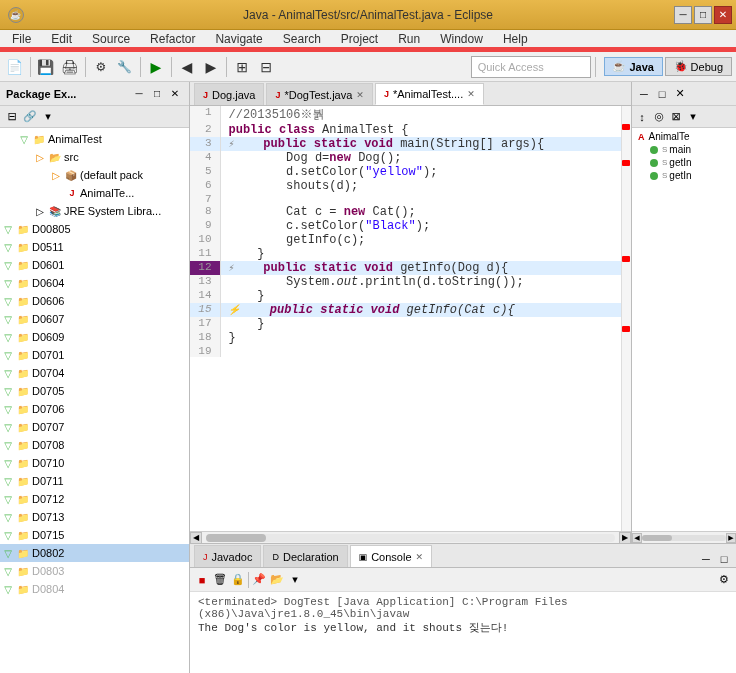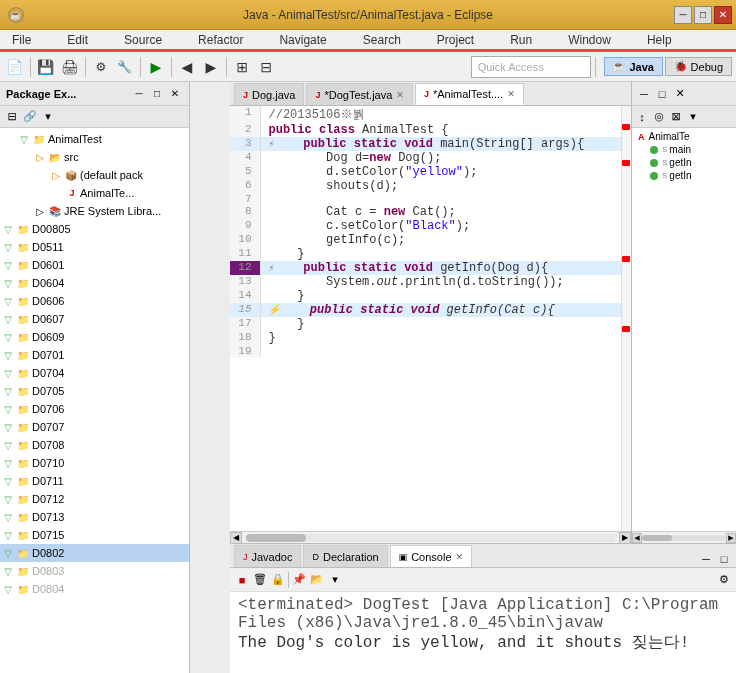--- a/index.html
+++ b/index.html
@@ -46,23 +46,23 @@
       display: flex; align-items: center; justify-content: center;
       font-size: 9px;
     }
 
     
     .menu-bar {
       background: #F0F0F0;
       height: 22px;
       display: flex;
       align-items: center;
-      border-bottom: 3px solid #ef4444;
+      border-bottom: 5px solid #ef4444;
       padding: 0 4px;
-      gap: 20px;
+      gap: 4px;
     }
     .menu-item {
       padding: 2px 8px;
       font-size: 12px;
       cursor: pointer;
       color: #333;
     }
 
     
     .toolbar {
@@ -107,21 +107,20 @@
       font-size: 11px;
       cursor: pointer;
       display: flex; align-items: center; gap: 3px;
     }
     .perspective-btn.active { background: #c8ddf5; border-color: #7aacdc; font-weight: bold; }
 
     
     .main-layout {
       display: flex;
       height: calc(673px - 30px - 22px - 30px);
-      gap: 40px;
     }
 
     
     .left-panel {
       width: 190px;
       border-right: 1px solid #bbb;
       display: flex;
       flex-direction: column;
       background: white;
       min-height: 0;
@@ -286,21 +285,21 @@
       height: 24px;
       display: flex;
       align-items: center;
       padding: 0 4px;
       gap: 2px;
     }
     .bottom-content {
       flex: 1;
       padding: 4px 8px;
       font-family: 'Courier New', monospace;
-      font-size: 16px;
+      font-size: 11px;
       color: #333;
       overflow: auto;
     }
 
     .btn-sm {
       width: 16px; height: 16px;
       border: none; background: transparent;
       cursor: pointer;
       display: flex; align-items: center; justify-content: center;
       font-size: 11px;

